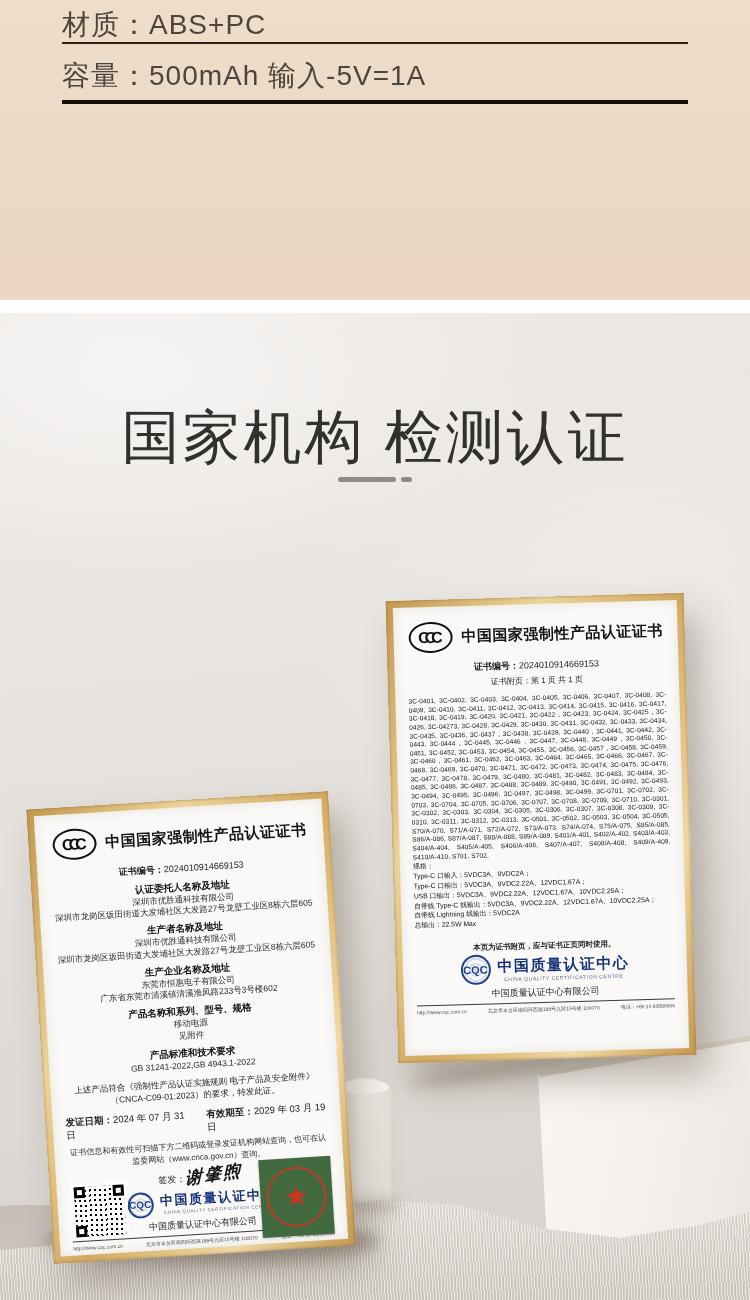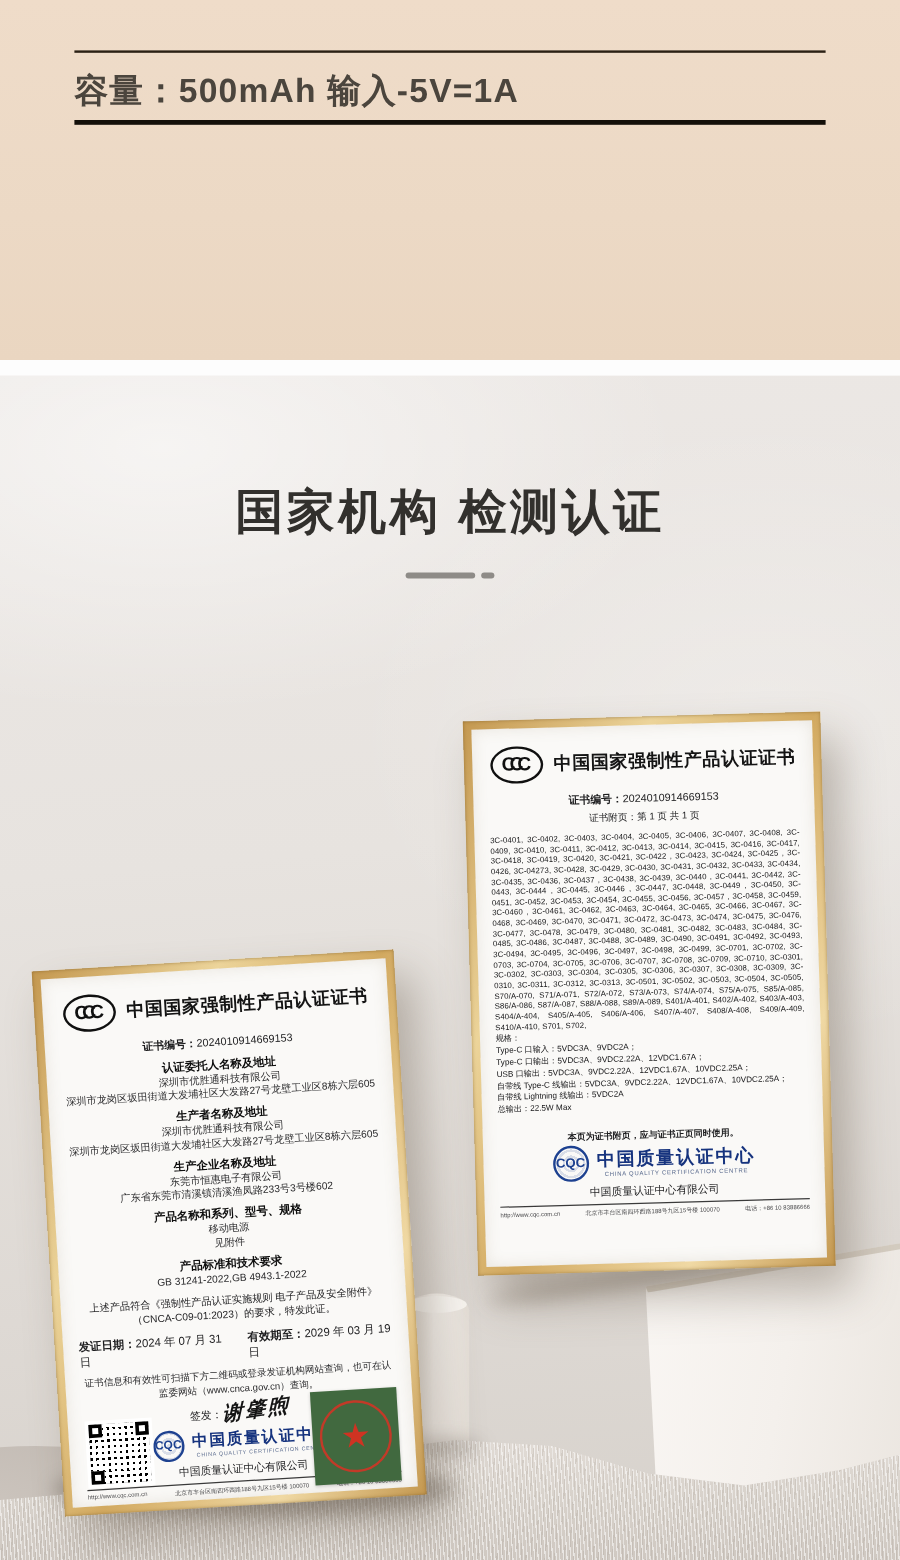--- a/index.html
+++ b/index.html
@@ -19,21 +19,21 @@
   
   #white-strip { width:750px; height:13px; background:#fdfdfd; }
   
   #scene { position:relative; width:750px; height:987px; overflow:hidden;
     background:
       radial-gradient(620px 320px at 18% 6%, rgba(255,255,255,.55), rgba(255,255,255,0) 70%),
       radial-gradient(500px 380px at 85% 30%, rgba(255,255,255,.25), rgba(255,255,255,0) 70%),
       linear-gradient(175deg,#ece8e5 0%,#e7e3df 40%,#ded9d4 75%,#d6d1cb 100%);
   }
   .hero-title { position:absolute; top:86px; width:100%; text-align:center;
-    font-size:40px; font-weight:700; color:#32302d; letter-spacing:3px; }
+    font-size:58px; font-weight:400; color:#32302d; letter-spacing:3px; }
   .hero-divider { position:absolute; top:164px; width:100%; display:flex; justify-content:center; align-items:center; gap:5px; }
   .dash-long { width:58px; height:5px; background:#8e8b87; border-radius:3px; }
   .dash-short { width:11px; height:5px; background:#8e8b87; border-radius:3px; }
   .hero-sub { position:absolute; top:180px; width:100%; text-align:center;
     font-size:23px; color:#a29e9a; letter-spacing:1px; }
   
   .disc { position:absolute; left:-200px; top:892px; width:460px; height:230px; border-radius:50%;
     background:radial-gradient(ellipse at 40% 28%, #cdc6bf 0%, #bdb5ae 60%, #b1a9a2 100%); }
   .cube { position:absolute; left:520px; top:715px; width:230px; height:272px;
     clip-path:polygon(18px 44px, 230px 8px, 230px 272px, 30px 272px);
@@ -110,22 +110,23 @@
   .spec-list { font-size:6.8px; line-height:1.45; color:#151517; }
   .r-note { text-align:center; font-size:7.5px; margin-top:14px; font-weight:600; }
   .cqc-row-lg .cqc-circle { width:30px; height:30px; font-size:11px; }
   .cqc-row-lg .cqc-name { font-size:15px; }
   .cqc-row-lg .cqc-en { font-size:5px; }
 </style>
 </head>
 <body>
 
 <div id="spec-section">
+  <div class="spec-row" style="top:6px;"><span>材质：</span><span>ABS+PC</span></div>
   <div id="line1" class="spec-line"></div>
-  <div class="spec-row" style="top:57px;font-weight:bold;"><span>容量：</span><span>500mAh  输入-5V=1A</span></div>
+  <div class="spec-row" style="top:57px;"><span>容量：</span><span>500mAh  输入-5V=1A</span></div>
   <div id="line2" class="spec-line"></div>
 </div>
 
 <div id="white-strip"></div>
 
 <div id="scene">
   <div class="hero-title">国家机构 检测认证</div>
   <div class="hero-divider">
     <span class="dash-long"></span>
     <span class="dash-short"></span>

